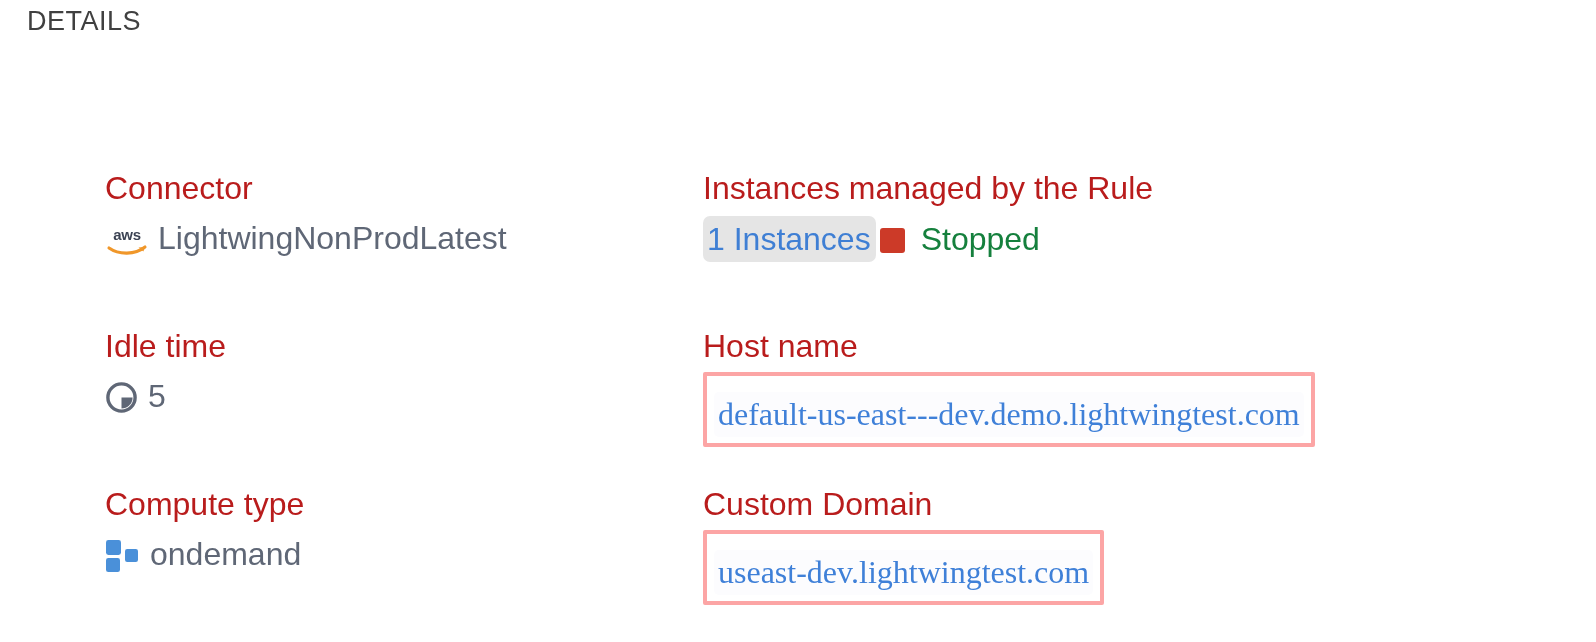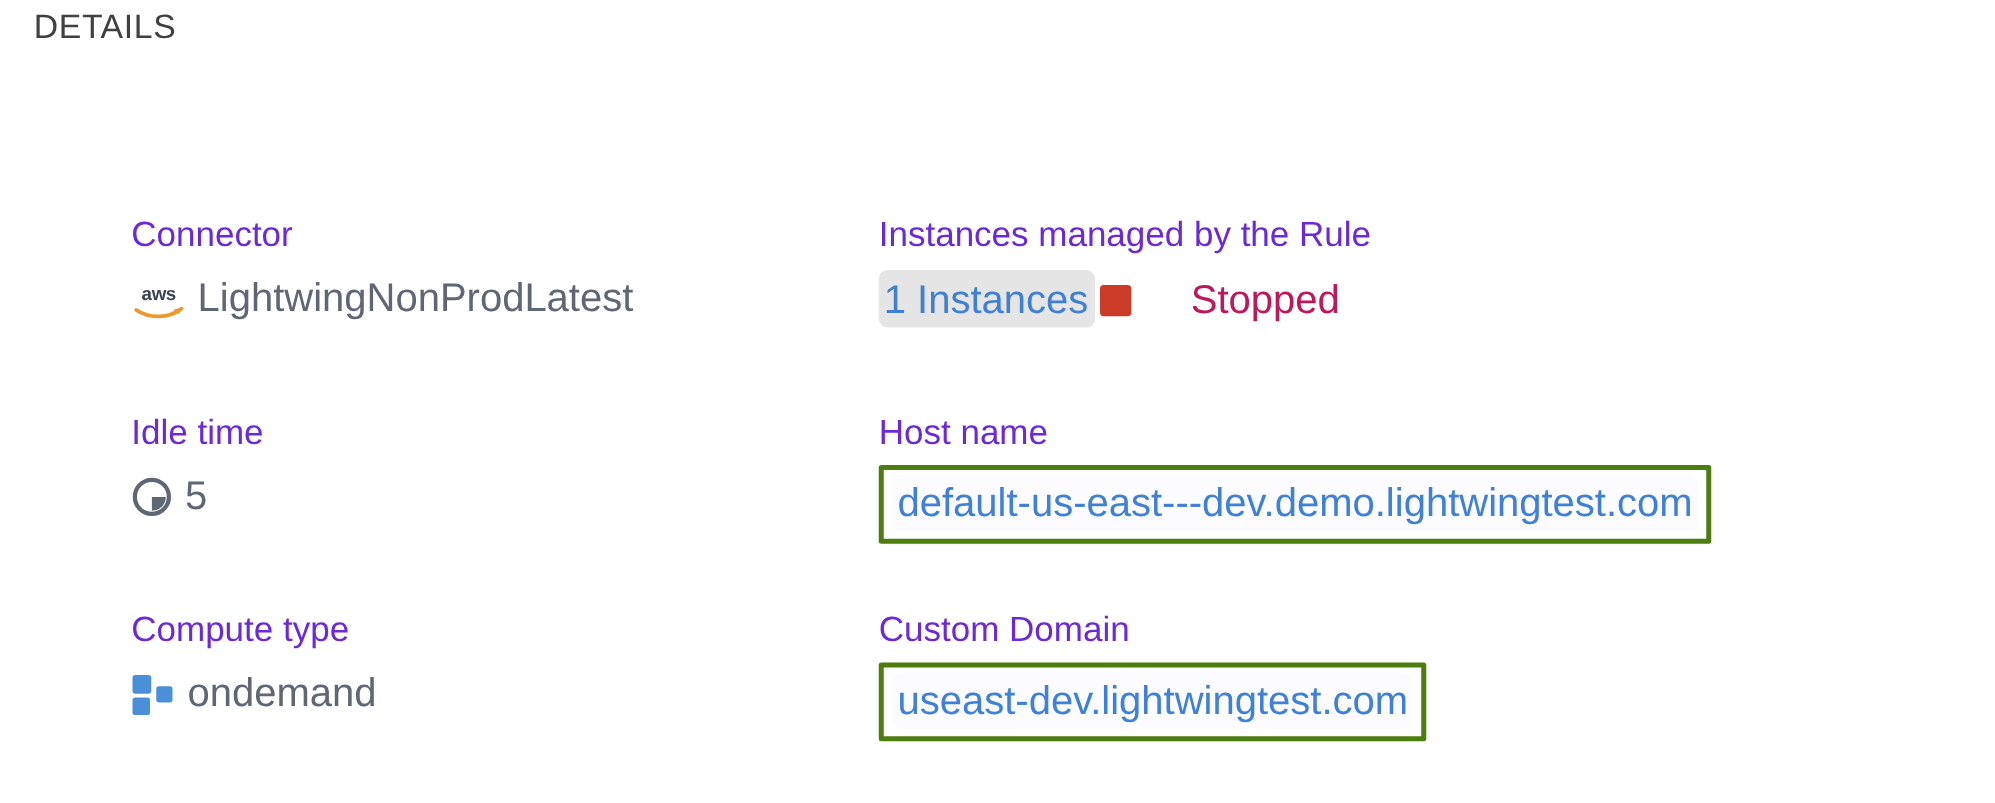--- a/index.html
+++ b/index.html
@@ -41,23 +41,23 @@
     height: 158px;
   }
   .detail-field {
     position: absolute;
     top: 0;
   }
   .col-left  { left: 105px; }
   .col-right { left: 703px; }
 
   .field-label {
-    font-size: 28px;
+    font-size: 32px;
     line-height: 40px;
-    color: #6d28d9;
+    color: #b91c1c;
     font-weight: 400;
     white-space: nowrap;
   }
   .field-value {
     margin-top: 8px;
     font-size: 32px;
     line-height: 44px;
     color: #5f6776;
     font-weight: 400;
     white-space: nowrap;
@@ -119,34 +119,34 @@
     height: 25px;
     background: #cc3a28;
     border-radius: 3px;
     flex: none;
     margin-left: 4px;
     margin-right: 16px;
     position: relative;
     top: 1px;
   }
   .status-text {
-    color: #be185d;
+    color: #15803d;
     font-size: 32px;
     line-height: 40px;
     white-space: nowrap;
-    margin-left: 32px;
   }
 
   
   .link-box {
     display: inline-block;
-    border: 4px solid #4d7c0f;
+    border: 4px solid #fca5a5;
     border-radius: 2px;
-    padding: 4px 7px 6px 7px;
+    padding: 16px 7px 6px 7px;
     margin-top: 6px;
+    font-family: Liberation Serif, serif;
   }
   .link-box-inner {
     display: inline-block;
     background: #fcfcfe;
     border-radius: 5px;
     padding: 1px 4px 2px 4px;
   }
   .link-text {
     color: #3f80d8;
     font-size: 32px;

